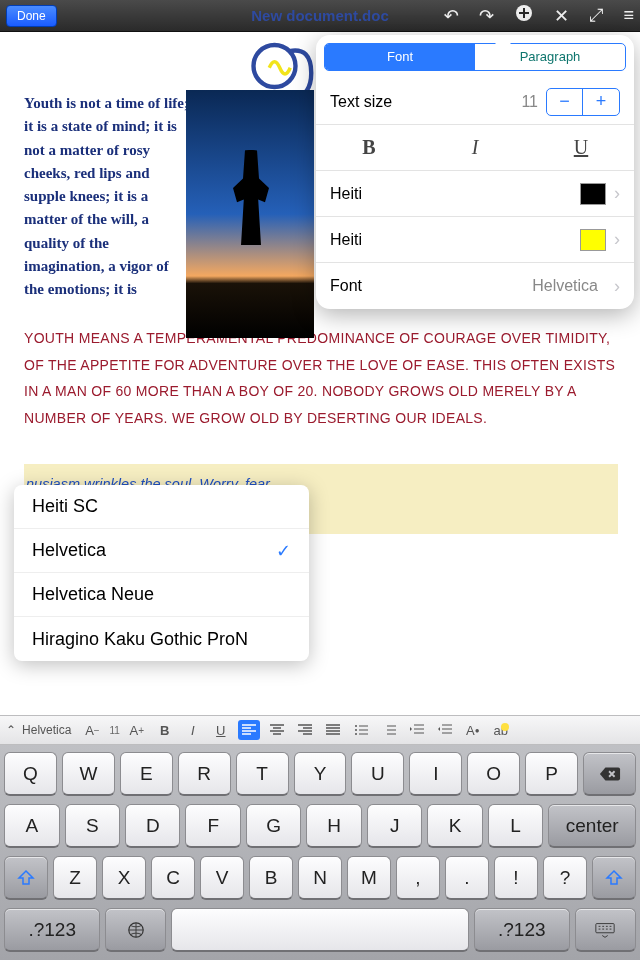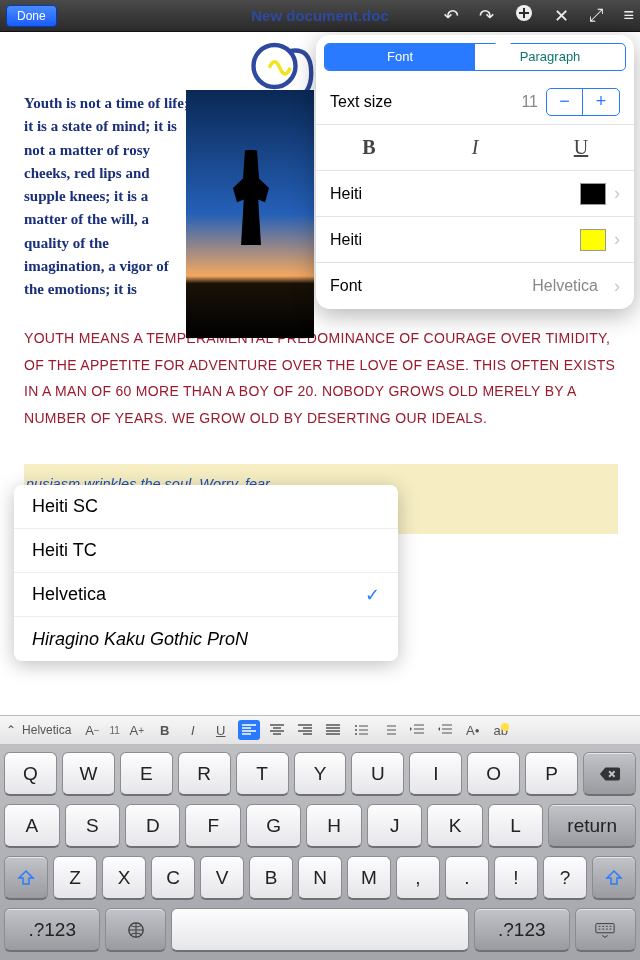--- a/index.html
+++ b/index.html
@@ -43,24 +43,24 @@
 .stepper { display:flex; border:1px solid #2a7aff; border-radius:5px; overflow:hidden; }
 .stepper span { width:36px; height:26px; display:flex; align-items:center; justify-content:center; color:#2a7aff; font-size:18px; }
 .stepper span:first-child { border-right:1px solid #2a7aff; }
 .biu { display:flex; height:46px; border-bottom:1px solid #e3e3e3; }
 .biu div { flex:1; display:flex; align-items:center; justify-content:center; font-size:20px; font-family:Georgia,serif; color:#444; }
 .biu div:nth-child(1){font-weight:bold;} .biu div:nth-child(2){font-style:italic;} .biu div:nth-child(3){text-decoration:underline;}
 .swatch { width:26px; height:22px; border:1px solid #999; }
 .chev { color:#c7c7cc; font-size:18px; margin-left:8px; }
 
 
-.fontlist { position:absolute; left:14px; top:485px; width:384px; background:#fff; border-radius:8px; box-shadow:0 4px 20px rgba(0,0,0,.25); }
+.fontlist { position:absolute; left:14px; top:485px; width:295px; background:#fff; border-radius:8px; box-shadow:0 4px 20px rgba(0,0,0,.25); }
 .fontlist::after { content:""; position:absolute; bottom:-8px; left:70px; border:9px solid transparent; border-top-color:#fff; }
 .fontlist .item { padding:0 18px; height:44px; display:flex; align-items:center; font-size:18px; border-bottom:1px solid #eee; }
-.fontlist .item:last-child { border-bottom:none;font-style:italic; }
+.fontlist .item:last-child { border-bottom:none; }
 .fontlist .check { margin-left:auto; color:#2a7aff; font-size:18px; }
 
 
 .fmt-bar { position:absolute; left:0; right:0; top:715px; height:30px; background:linear-gradient(#f7f7f8,#e4e4e6); border-top:1px solid #bdbdbf; border-bottom:1px solid #bdbdbf; display:flex; align-items:center; padding:0 6px; gap:6px; font-size:12px; color:#555; }
 .fmt-bar .fontname { font-size:12px; color:#555; margin-right:4px; }
 .fmt-bar .fb { width:22px; height:20px; display:flex; align-items:center; justify-content:center; border-radius:3px; font-size:13px; }
 .fmt-bar .fb.active { background:#2a7aff; color:#fff; }
 .fmt-bar .fb svg { width:14px; height:12px; }
 .fmt-bar .sz { font-size:10px; color:#666; }
 .ydot { width:8px; height:8px; background:#ffe040; border-radius:50%; position:absolute; right:3px; top:3px; }
@@ -146,22 +146,22 @@
   </div>
   <div class="row">
     <span class="lbl">Font</span>
     <span class="val">Helvetica</span>
     <span class="chev">›</span>
   </div>
 </div>
 
 <div class="fontlist" id="fontlist">
     <div class="item">Heiti SC</div>
-    <div class="item">Heiti TC</div>
     <div class="item">Helvetica<span class="check">✓</span></div>
+    <div class="item">Helvetica Neue</div>
     <div class="item">Hiragino Kaku Gothic ProN</div>
   </div>
 
 <div class="fmt-bar">
   <span>⌃</span>
   <span class="fontname">Helvetica</span>
   <span class="fb">A<span class="sz">−</span></span>
   <span class="sz">11</span>
   <span class="fb">A<span class="sz">+</span></span>
   <span class="fb" style="font-weight:bold">B</span>
@@ -240,21 +240,21 @@
   <div class="krow" id="krow2">
       <div class="key">A</div>
       <div class="key">S</div>
       <div class="key">D</div>
       <div class="key">F</div>
       <div class="key">G</div>
       <div class="key">H</div>
       <div class="key">J</div>
       <div class="key">K</div>
       <div class="key">L</div>
-      <div class="key dark wide">return</div>
+      <div class="key dark wide">center</div>
     </div>
   <div class="krow" id="krow3">
       <div class="key dark">
         <svg viewBox="0 0 18 18">
           <path d="M9 2l7 7h-4v6H6v-6H2z" fill="none" stroke="#2a7aff" stroke-width="1.5"></path>
         </svg>
       </div>
       <div class="key">Z</div>
       <div class="key">X</div>
       <div class="key">C</div>

